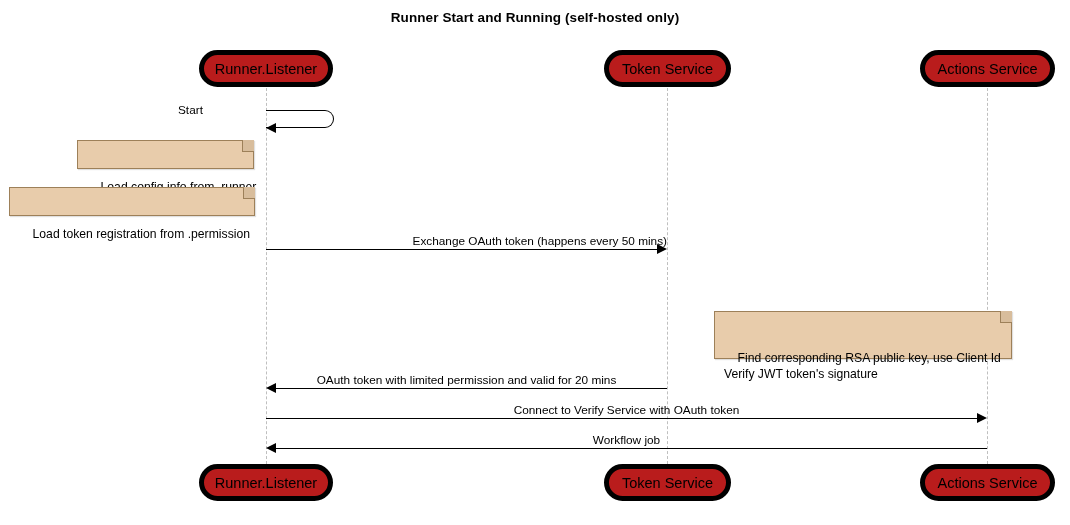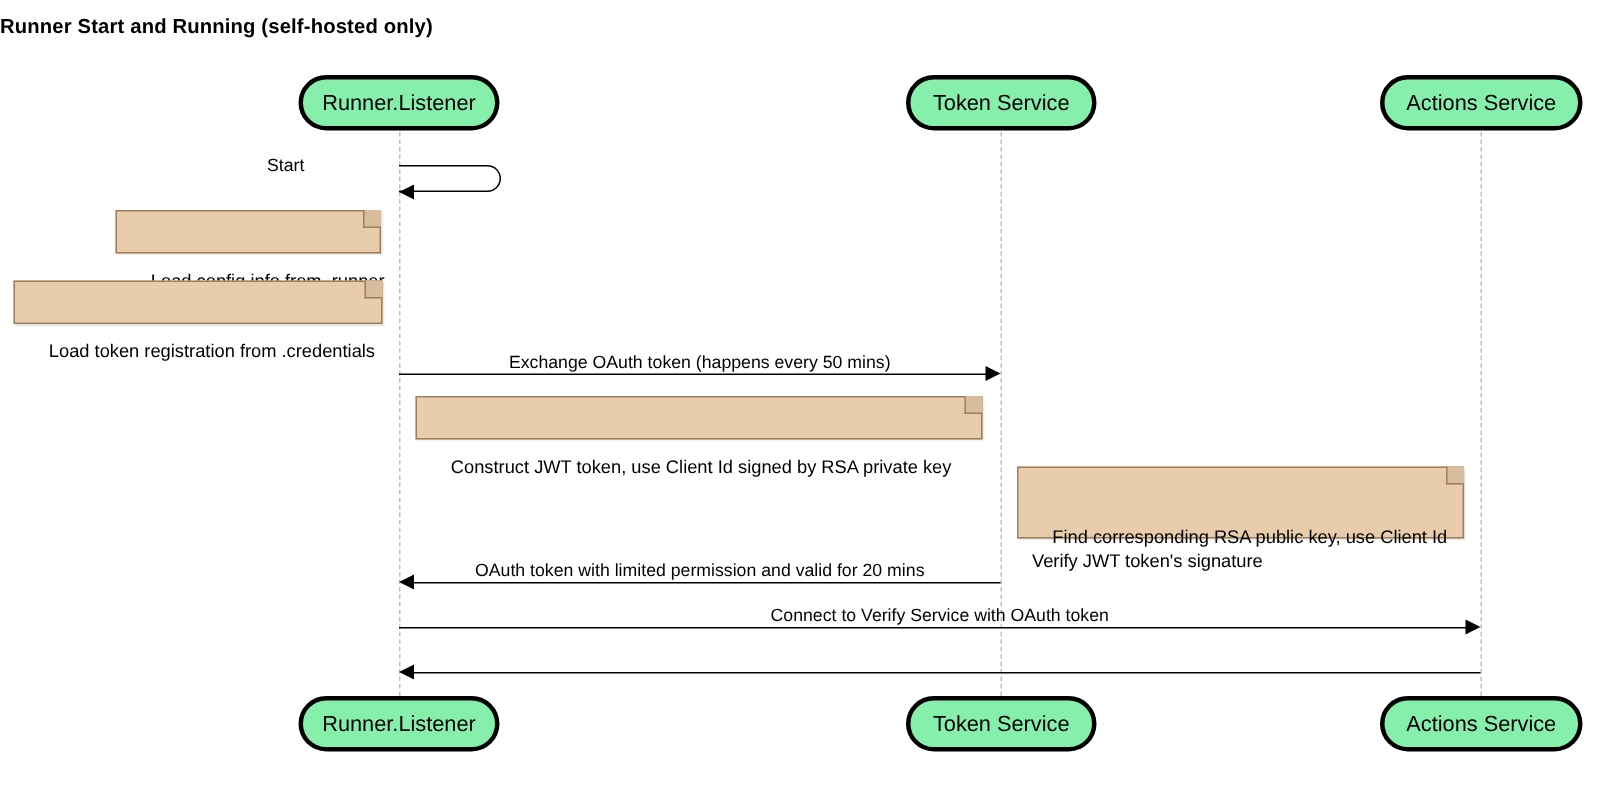--- a/index.html
+++ b/index.html
@@ -18,42 +18,42 @@
     background: #ffffff;
     overflow: hidden;
   }
 
   
   .diagram-title {
     position: absolute;
     left: 0;
     top: 10px;
     width: 1070px;
-    text-align: left;
+    text-align: center;
     font-size: 13.5px;
     font-weight: bold;
     color: #000000;
     letter-spacing: 0.1px;
   }
 
   
   .lifeline {
     position: absolute;
     width: 0;
     border-left: 1px dashed #bfbfbf;
     top: 88px;
     height: 376px;
   }
 
   
   .participant {
     position: absolute;
     height: 37px;
-    background: #86efac;
-    border: 3px solid #000000;
+    background: #b91c1c;
+    border: 5px solid #000000;
     border-radius: 19px;
     display: flex;
     align-items: center;
     justify-content: center;
     box-sizing: border-box;
     color: #000000;
     font-size: 14.5px;
     white-space: nowrap;
   }
 
@@ -145,46 +145,43 @@
   <div class="self-loop" style="left:266px; top:110px; width:68px; height:18px;"></div>
   <div class="arrowhead left" style="left:266px; top:123px;"></div>
 
   <div class="note" style="left:77px; top:140px; width:177px; height:29px;">
     <span class="dogear"></span>
     <span>Load config info from .runner</span>
   </div>
 
   <div class="note" style="left:9px; top:187px; width:246px; height:29px;">
     <span class="dogear"></span>
-    <span>Load token registration from .credentials</span>
+    <span>Load token registration from .permission</span>
   </div>
 
-  <div class="msg-label" style="left:266px; top:234px; width:401px;">Exchange OAuth token (happens every 50 mins)</div>
+  <div class="msg-label" style="left:266px; top:234px; width:401px;text-align:right;">Exchange OAuth token (happens every 50 mins)</div>
   <div class="msg-line" style="left:266px; top:249px; width:393px;"></div>
   <div class="arrowhead right" style="left:657px; top:244px;"></div>
 
-  <div class="note" style="left:277px; top:264px; width:378px; height:29px;">
-    <span class="dogear"></span>
-    <span>Construct JWT token, use Client Id signed by RSA private key</span>
-  </div>
 
-  <div class="note" style="left:678px; top:311px; width:298px; height:48px;">
+  <div class="note" style="left:714px; top:311px; width:298px; height:48px;">
     <span class="dogear"></span>
     <span>Find corresponding RSA public key, use Client Id
 Verify JWT token's signature</span>
   </div>
 
   <div class="msg-label" style="left:266px; top:373px; width:401px;">OAuth token with limited permission and valid for 20 mins</div>
   <div class="msg-line" style="left:274px; top:388px; width:393px;"></div>
   <div class="arrowhead left" style="left:266px; top:383px;"></div>
 
   <div class="msg-label" style="left:266px; top:403px; width:721px;">Connect to Verify Service with OAuth token</div>
   <div class="msg-line" style="left:266px; top:418px; width:713px;"></div>
   <div class="arrowhead right" style="left:977px; top:413px;"></div>
 
+  <div class="msg-label" style="left:266px; top:433px; width:721px;">Workflow job</div>
   <div class="msg-line" style="left:274px; top:448px; width:713px;"></div>
   <div class="arrowhead left" style="left:266px; top:443px;"></div>
 
   <div class="participant" style="left:199px; top:464px; width:134px;">Runner.Listener</div>
   <div class="participant" style="left:604px; top:464px; width:127px;">Token Service</div>
   <div class="participant" style="left:920px; top:464px; width:135px;">Actions Service</div>
 
 </div>
 
 </body></html>

